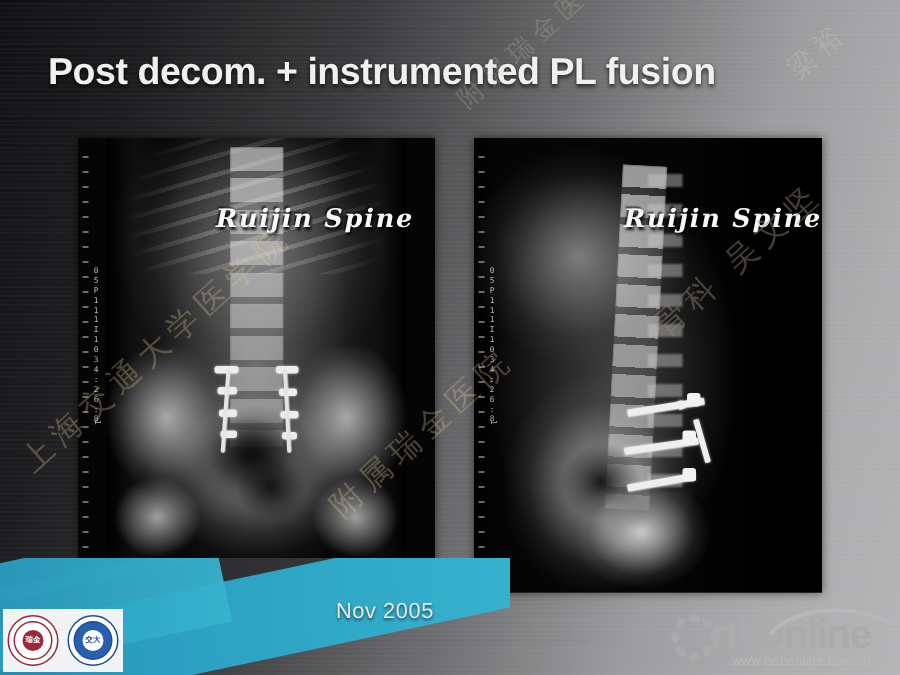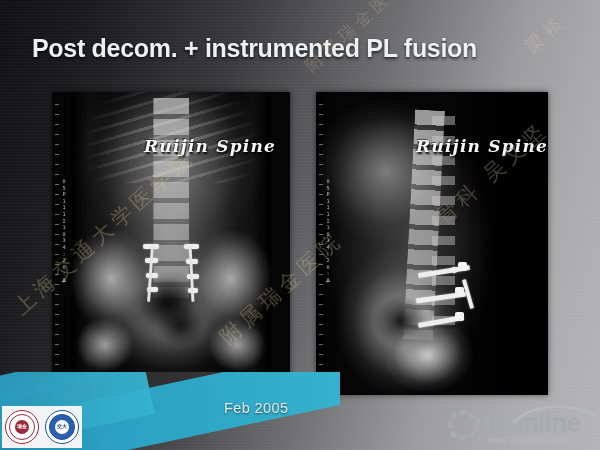--- a/index.html
+++ b/index.html
@@ -207,21 +207,21 @@
     </div>
     <div class="ruijin" id="ruijin-lat">Ruijin Spine</div>
   </div>
 
   <div class="wm" style="left:8px;top:300px;">上海交通大学医学院</div>
   <div class="wm" style="left:214px;top:330px;">附属瑞金医院</div>
   <div class="wm" style="left:430px;top:210px;color:rgba(150,140,115,.45);">骨科 吴文坚</div>
   <div class="wm" style="left:520px;top:40px;font-size:18px;color:rgba(205,198,178,.38);">梁裕</div>
   <div class="wm" style="left:300px;top:60px;font-size:17px;color:rgba(222,210,168,.22);">附属瑞金医院</div>
 
-  <div id="datecap">Feb 2005</div>
+  <div id="datecap">Nov 2005</div>
 
   <div id="bands">
     <div class="band b-teal" style="left:-60px;bottom:-40px;width:430px;height:86px;transform:rotate(-12deg);"></div>
     <div class="band b-dark" style="left:-40px;bottom:22px;width:400px;height:20px;transform:rotate(-12deg);"></div>
     <div class="band b-mid" style="left:-40px;bottom:40px;width:400px;height:11px;transform:rotate(-12deg);"></div>
     <div class="band b-dark" style="left:-40px;bottom:49px;width:400px;height:26px;transform:rotate(-12deg);opacity:.95;"></div>
     <div class="band b-teal" style="left:-80px;bottom:-14px;width:240px;height:70px;transform:rotate(-12deg);opacity:.95;"></div>
   </div>
 
   <div id="emblems">

